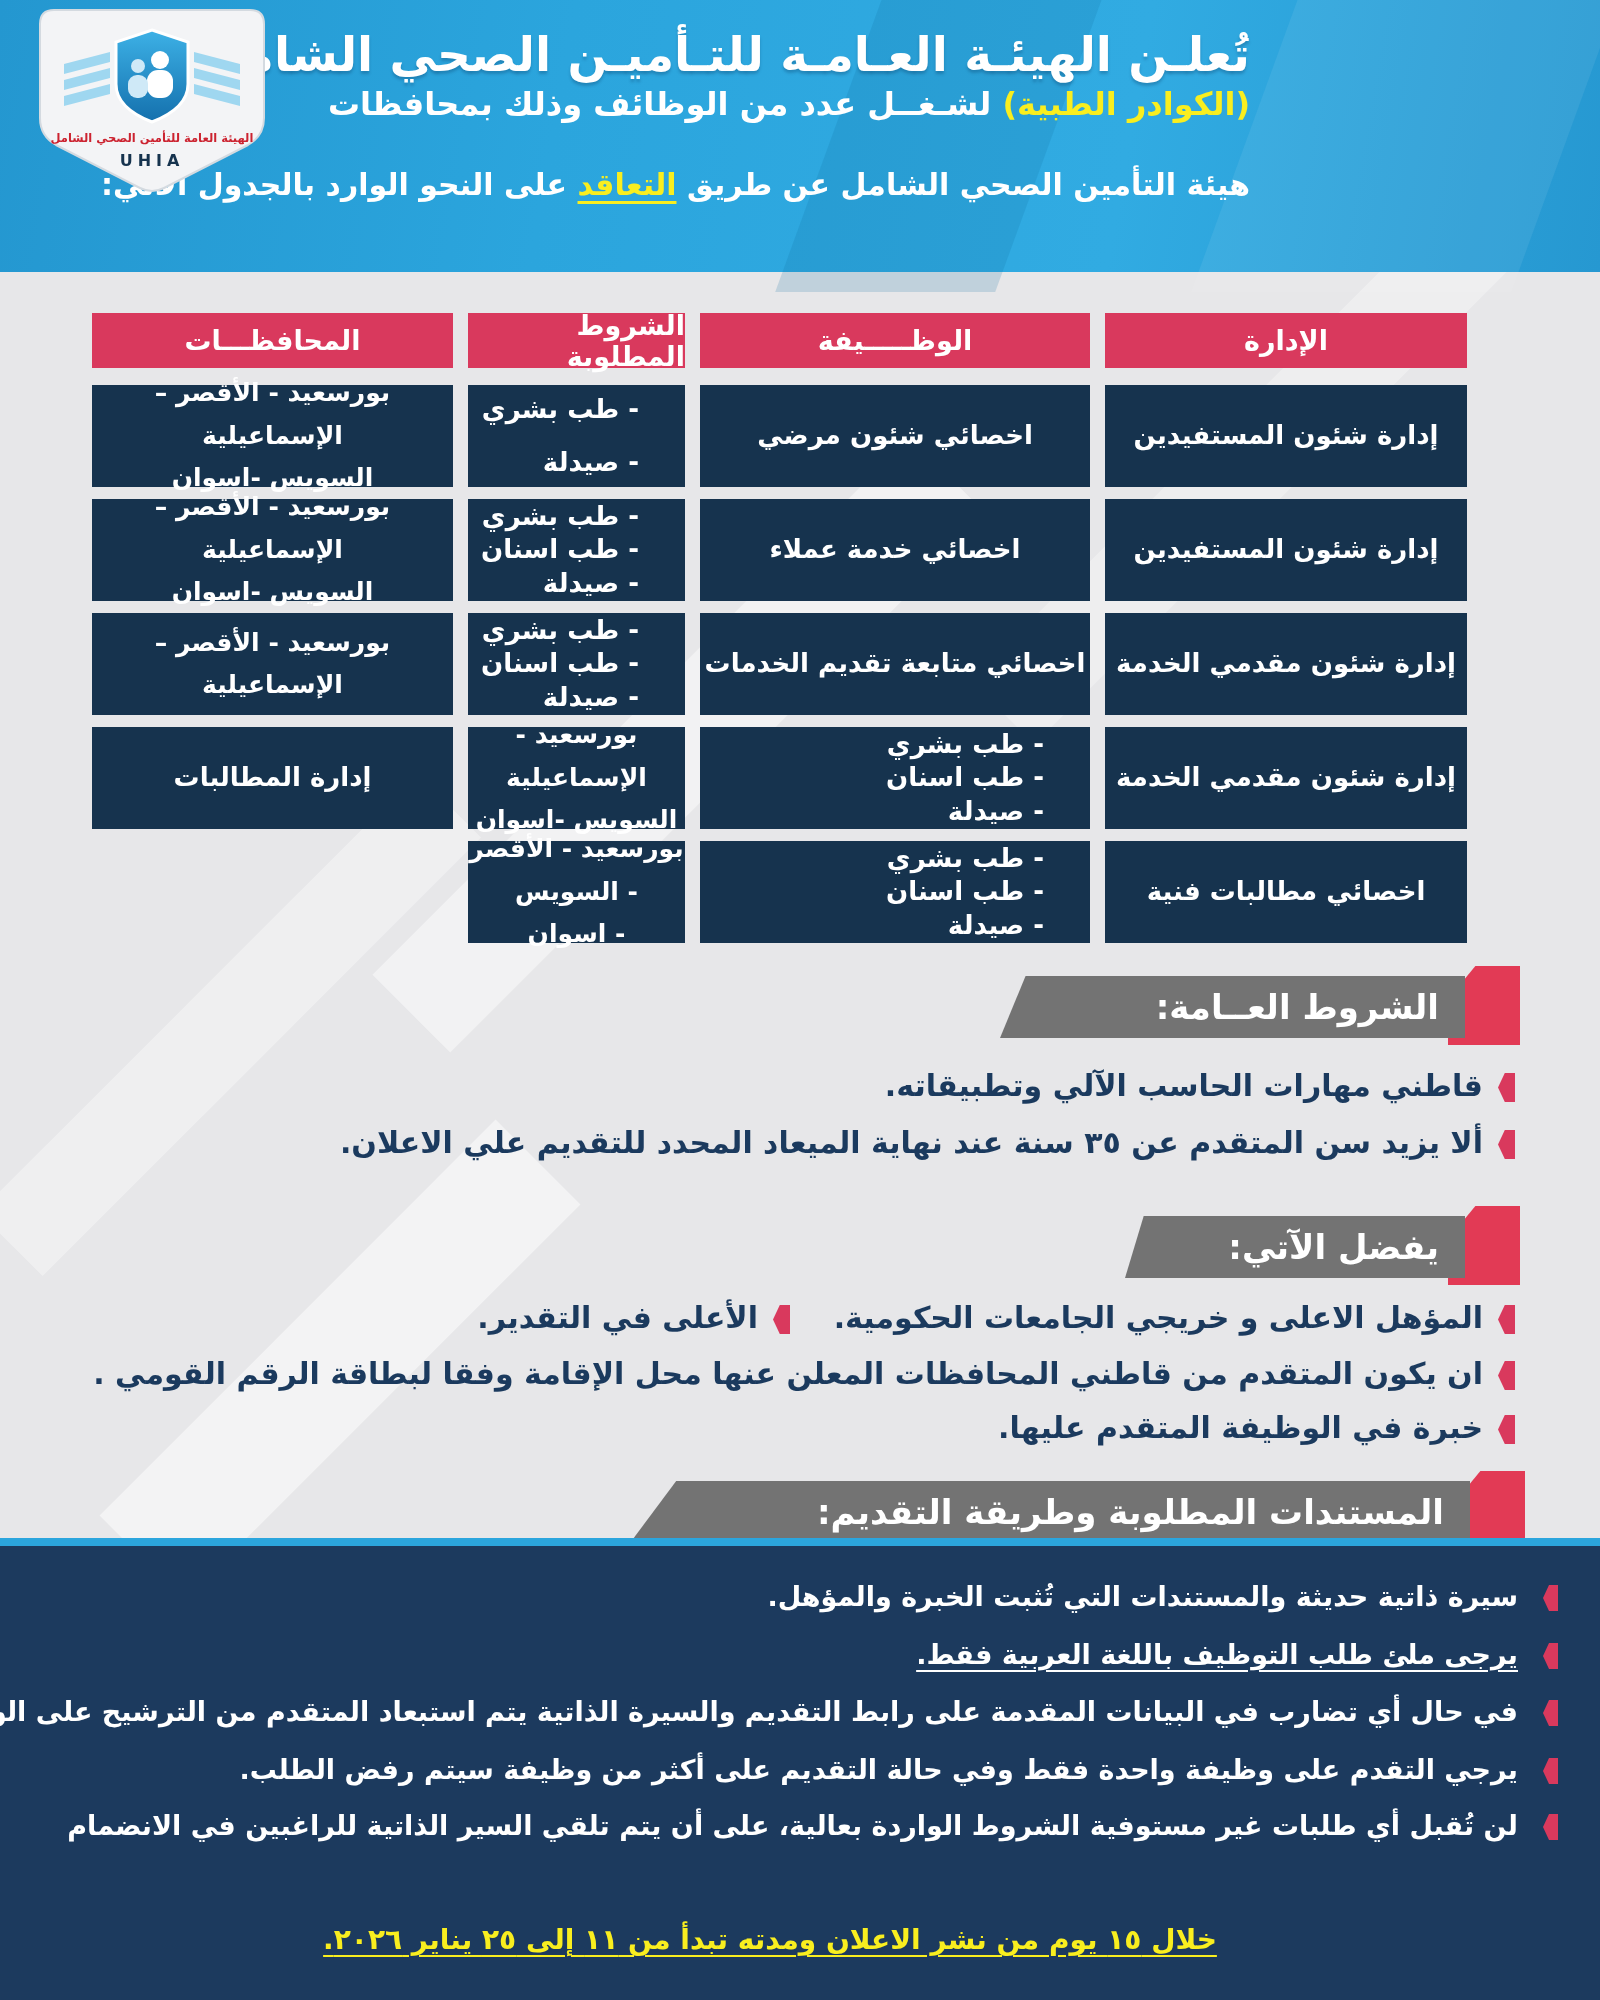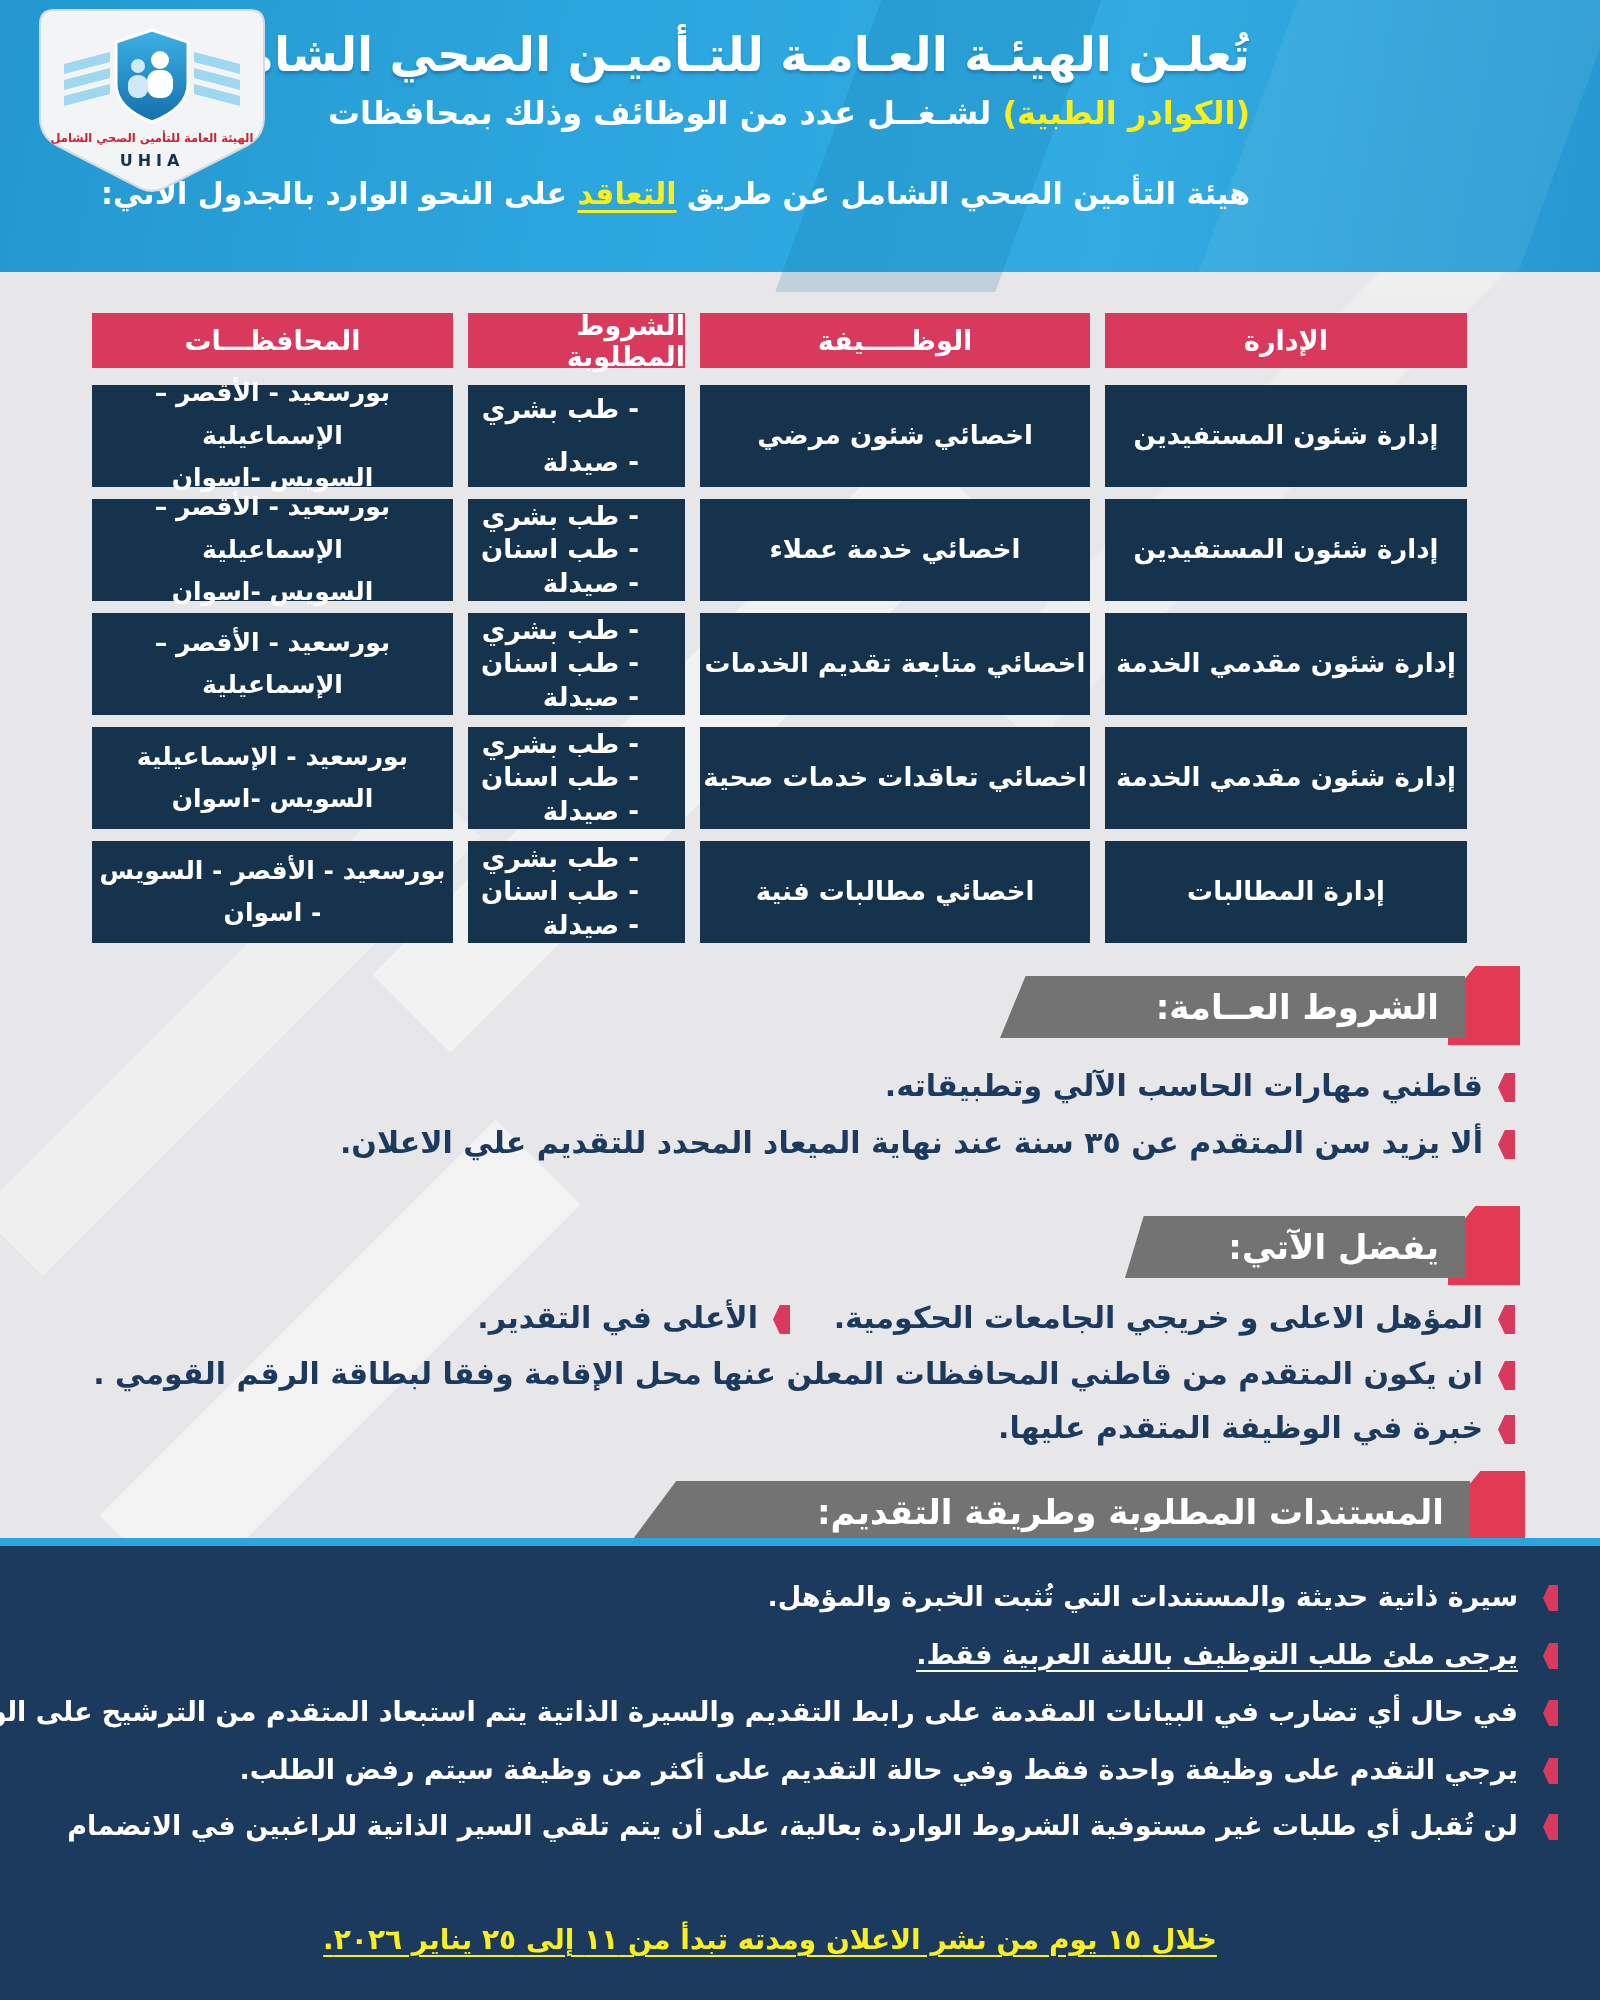--- a/index.html
+++ b/index.html
@@ -17,21 +17,21 @@
 
   
   .hero{position:absolute; top:0; left:0; right:0; height:272px;
     background:linear-gradient(100deg,#2497d0 0%,#2ba5dd 35%,#31abe2 70%,#2698d1 100%); z-index:2;}
   .hero-deco{position:absolute; top:-20px; bottom:-20px; background:rgba(14,110,160,0.18); transform:skewX(-20deg);}
   .hero-deco.h1{left:52%; width:220px;}
   .hero-deco.h2{left:78%; width:320px; background:rgba(255,255,255,0.07);}
   .hero-text{position:absolute; top:26px; right:350px; width:915px; text-align:right; z-index:3;}
   .hero-line1{color:#fff; font-size:47px; line-height:1.25; letter-spacing:0px;
     text-shadow:0 3px 3px rgba(0,40,80,0.25); white-space:nowrap;}
-  .hero-line2{color:#fff; font-size:32px; margin-top:9px; white-space:nowrap;}
+  .hero-line2{color:#fff; font-size:32px; white-space:nowrap;}
   .hero-line3{color:#fff; font-size:30px; margin-top:44px; white-space:nowrap;}
   .yellow-hl{color:#f9ee1f;}
   .yellow-hl.u{text-decoration:underline; text-underline-offset:6px; text-decoration-thickness:3px;}
 
   
   .logo-badge{position:absolute; top:6px; left:34px; width:236px; height:192px; z-index:4;}
 
   
   .tbl-wrap{position:absolute; top:313px; right:133px; width:1375px; z-index:2;}
   .tbl-head,.tbl-body{display:grid; grid-template-columns:362px 390px 217px 361px; column-gap:15px;}
@@ -149,21 +149,20 @@
 السويس -اسوان</div>
 
       <div class="td">إدارة شئون مقدمي الخدمة</div>
       <div class="td">اخصائي متابعة تقديم الخدمات</div>
       <div class="td req">- طب بشري
 - طب اسنان
 - صيدلة</div>
       <div class="td gov">بورسعيد - الأقصر – الإسماعيلية</div>
 
       <div class="td">إدارة شئون مقدمي الخدمة</div>
-      <div class="td">اخصائي تعاقدات خدمات صحية</div>
       <div class="td req">- طب بشري
 - طب اسنان
 - صيدلة</div>
       <div class="td gov">بورسعيد -  الإسماعيلية
 السويس -اسوان</div>
 
       <div class="td">إدارة المطالبات</div>
       <div class="td">اخصائي مطالبات فنية</div>
       <div class="td req">- طب بشري
 - طب اسنان

